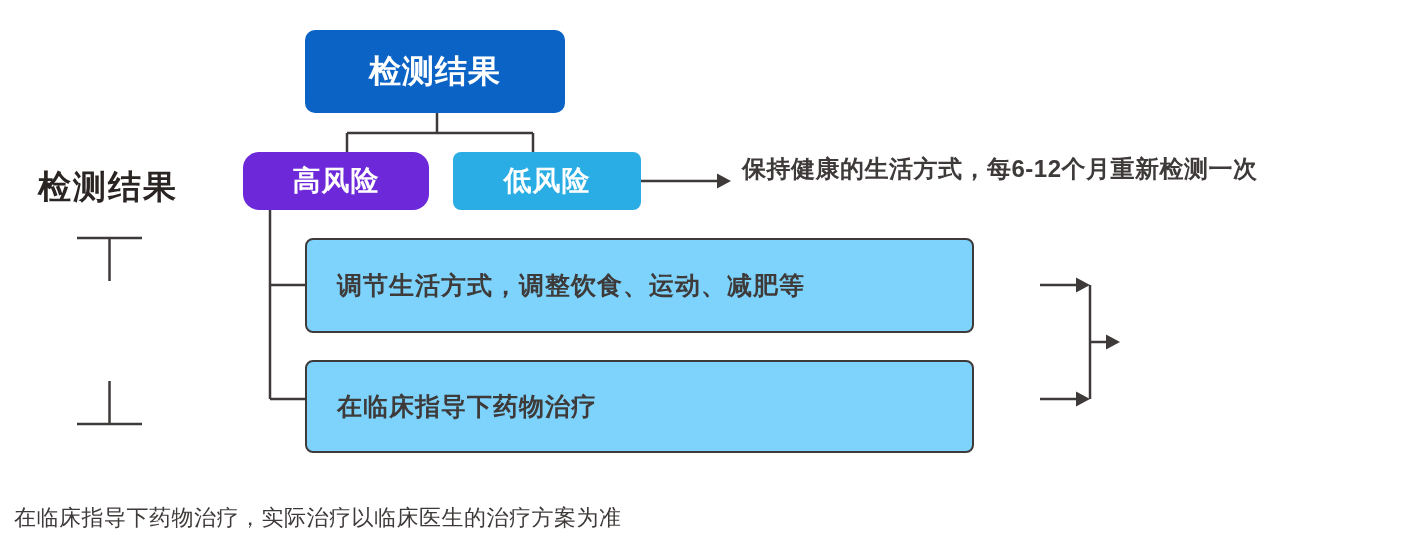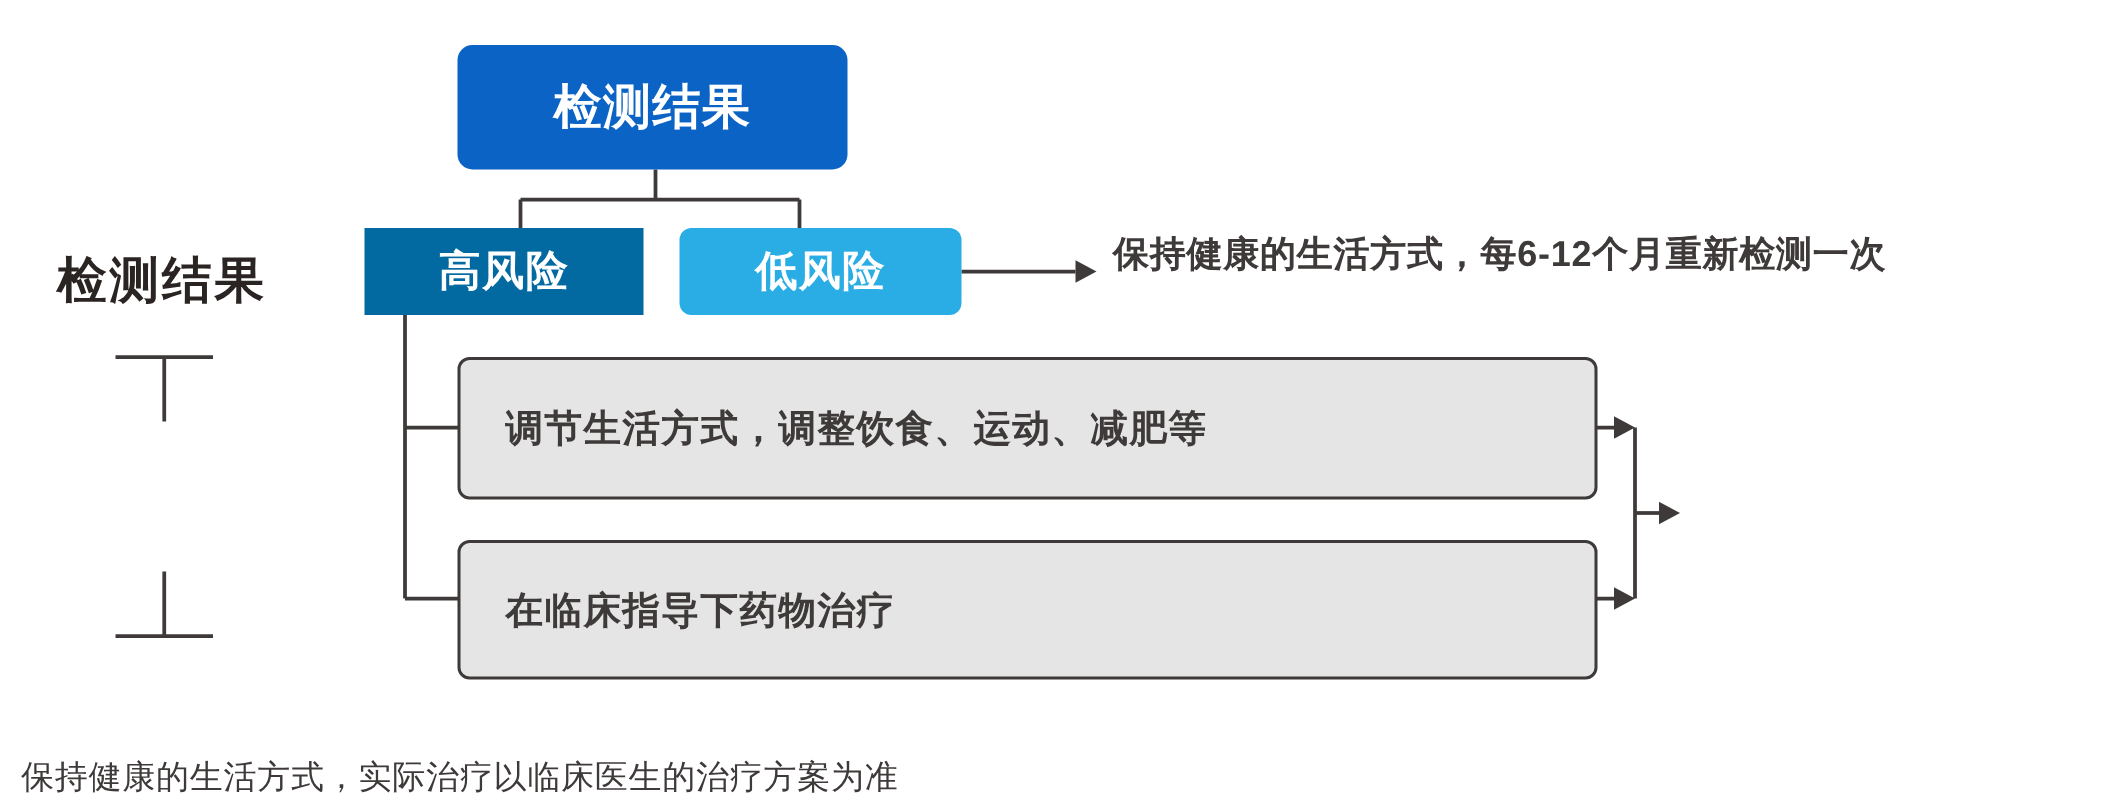--- a/index.html
+++ b/index.html
@@ -6,26 +6,26 @@
   .canvas{
     position:relative;width:1416px;height:537px;background:#ffffff;overflow:hidden;
     font-family:"Liberation Sans","DejaVu Sans",sans-serif;color:#3e3a39;
   }
   .lines{position:absolute;left:0;top:0;width:1416px;height:537px;}
   .node{position:absolute;display:flex;align-items:center;justify-content:center;
     box-sizing:border-box;font-weight:bold;letter-spacing:1px;}
   .filled{color:#ffffff;}
   .title-box{left:305px;top:30px;width:260px;height:83px;border-radius:10px;
     background:#0b63c5;font-size:32px;}
-  .high-risk{left:243px;top:152px;width:186px;height:58px;border-radius:0;
-    background:#0369a1;font-size:28px;}
+  .high-risk{left:243px;top:152px;width:186px;height:58px;border-radius:16px;
+    background:#6d28d9;font-size:28px;}
   .low-risk{left:453px;top:152px;width:188px;height:58px;border-radius:8px;
     background:#29ade4;font-size:28px;}
-  .treat-box{left:305px;width:760px;border:2.5px solid #3e3a39;border-radius:8px;
-    background:#e5e5e5;justify-content:flex-start;padding-left:30px;
+  .treat-box{left:305px;width:669px;border:2.5px solid #3e3a39;border-radius:8px;
+    background:#7dd3fc;justify-content:flex-start;padding-left:30px;
     font-size:25px;color:#3e3a39;}
   .treat-1{top:238px;height:95px;}
   .treat-2{top:360px;height:93px;}
   .advice{position:absolute;font-weight:bold;font-size:24px;color:#3e3a39;
     display:flex;align-items:center;letter-spacing:0.5px;}
   .advice-low{left:742px;top:140px;height:58px;}
   .advice-followup{left:1130px;top:326px;height:32px;}
   .row-label{position:absolute;left:38px;font-weight:bold;font-size:33px;
     color:#2a2523;letter-spacing:2px;}
   .row-label-results{top:165px;}
@@ -67,15 +67,15 @@
 
   <div class="node filled low-risk">低风险</div>
 
   <div class="advice advice-low">保持健康的生活方式，每6-12个月重新检测一次</div>
 
   <div class="node treat-box treat-1">调节生活方式，调整饮食、运动、减肥等</div>
 
   <div class="node treat-box treat-2">在临床指导下药物治疗</div>
 
 
-  <div class="disclaimer">保持健康的生活方式，实际治疗以临床医生的治疗方案为准</div>
+  <div class="disclaimer">在临床指导下药物治疗，实际治疗以临床医生的治疗方案为准</div>
 
 </div>
 
 </body></html>

